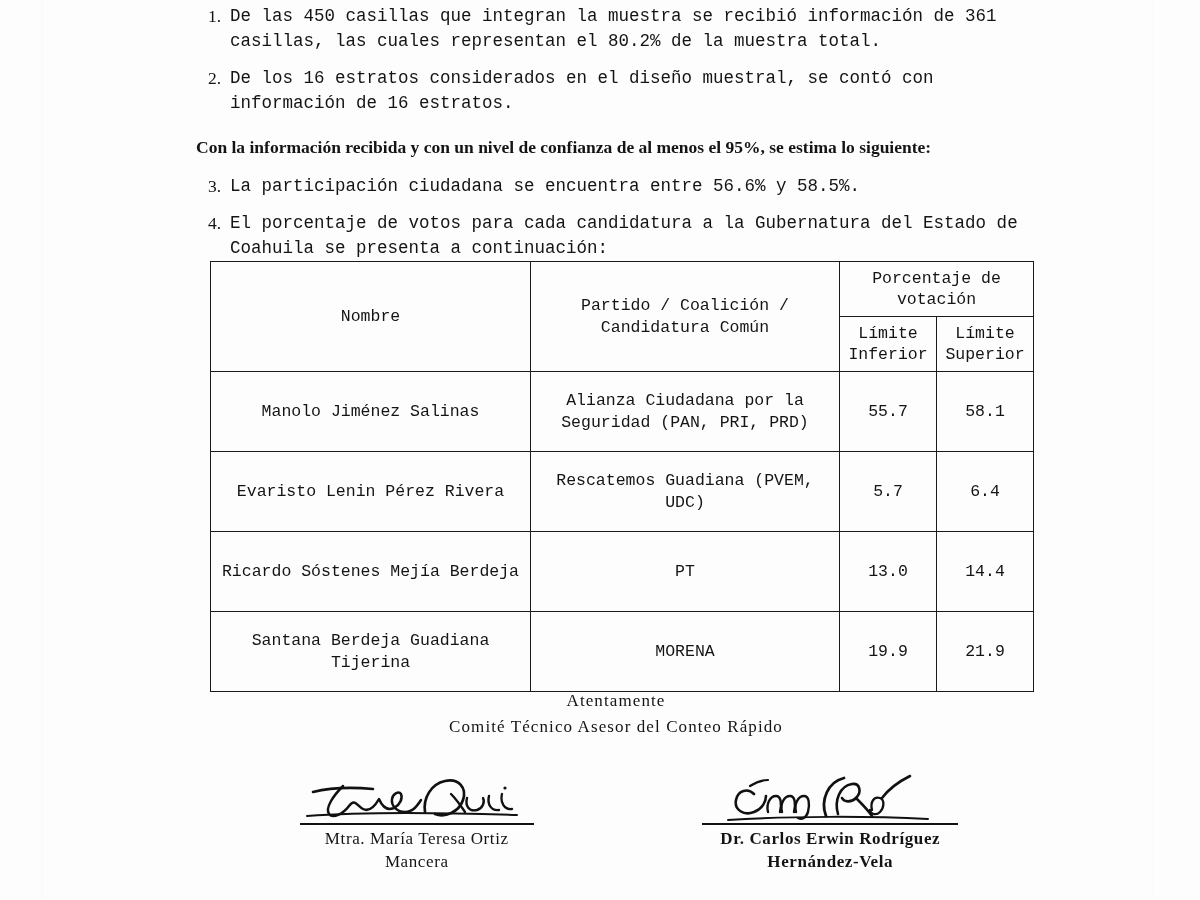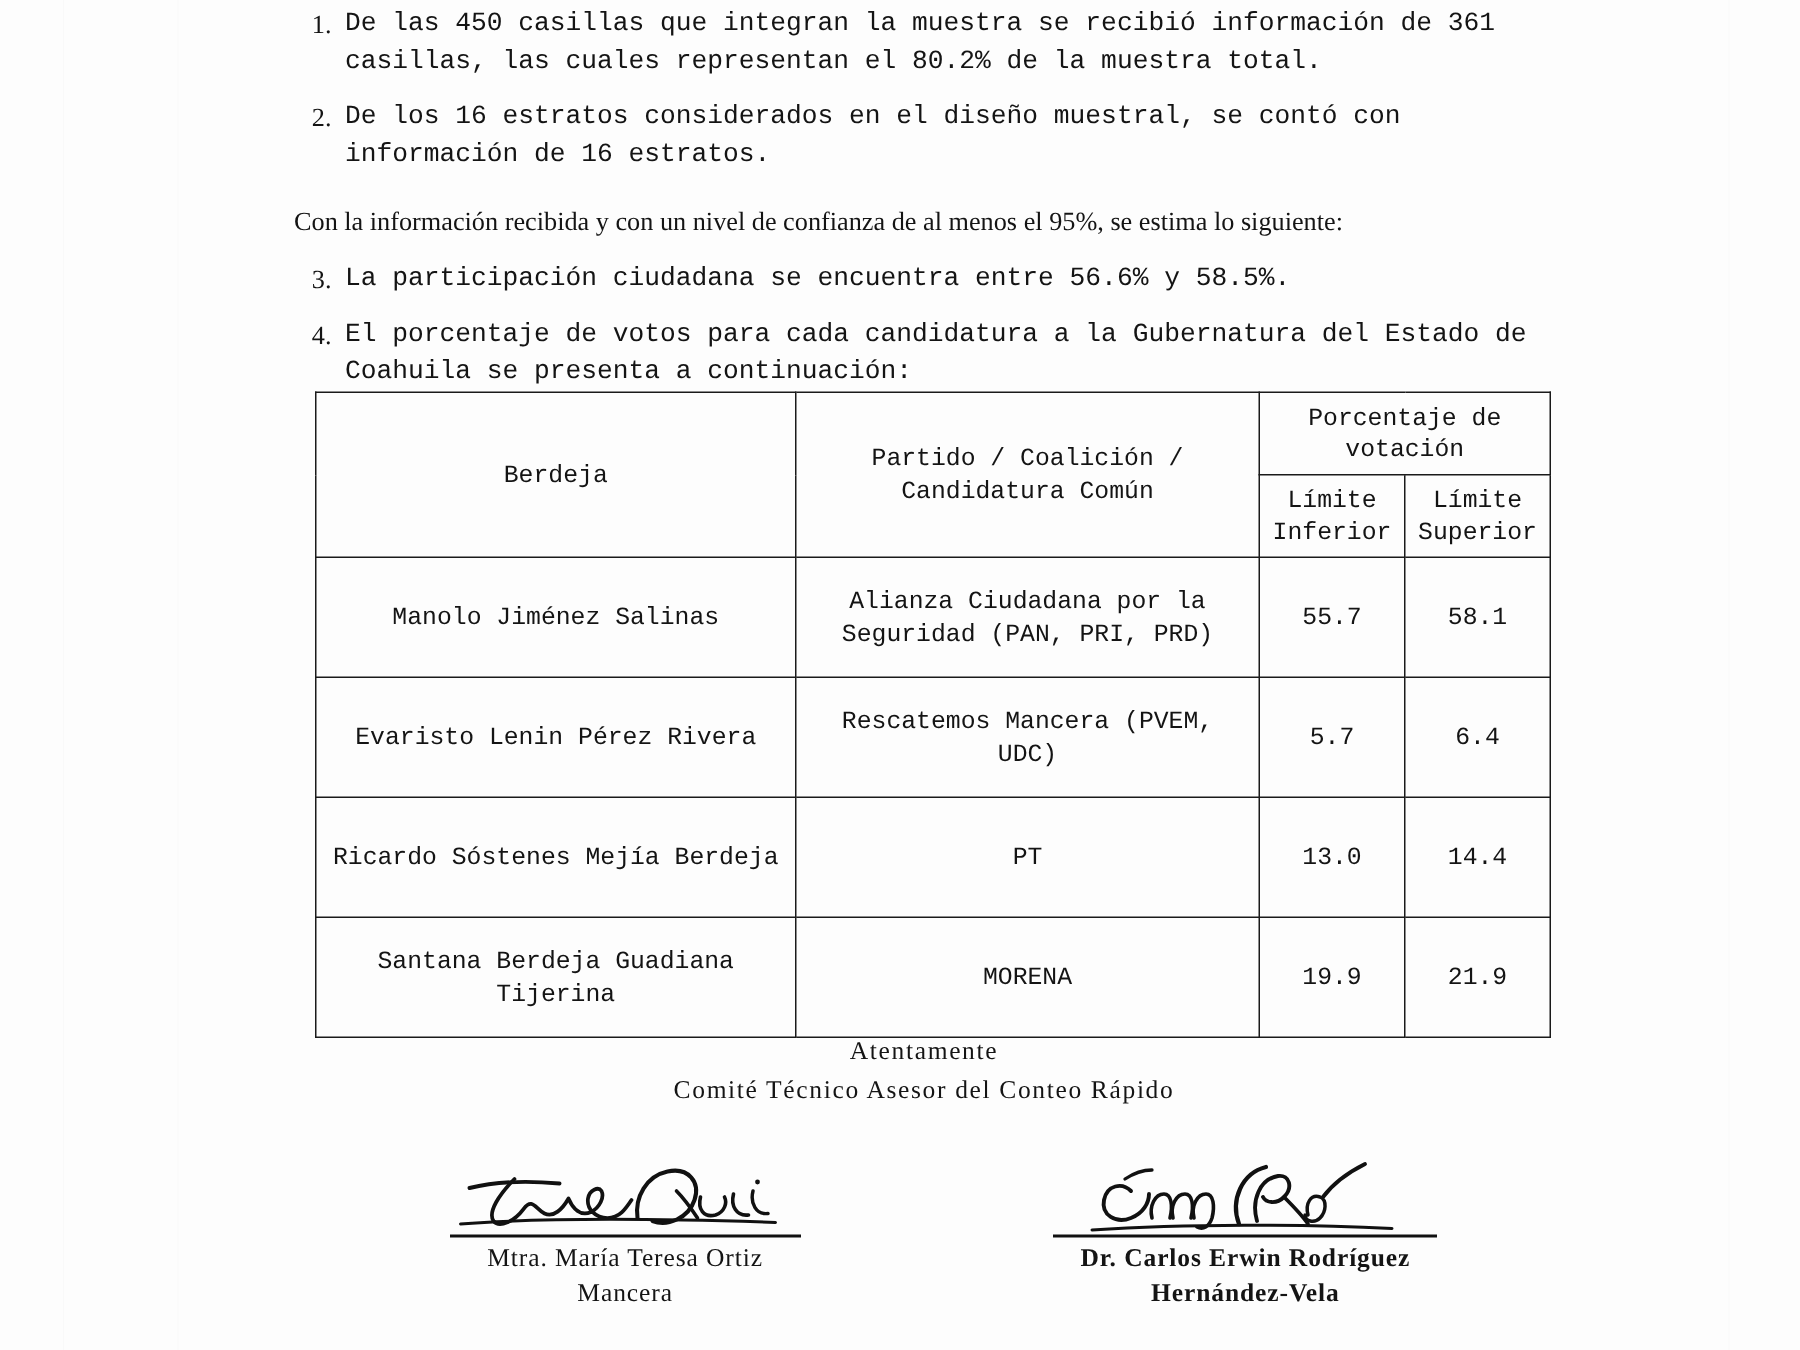--- a/index.html
+++ b/index.html
@@ -58,20 +58,21 @@
   .num-item .txt {
     flex: 1;
     text-align: left;
     font-family: Liberation Mono, monospace;
   }
   .lead-para {
     font-size: 17.5px;
     line-height: 1.42;
     margin: 20px 0 14px 0;
     padding-left: 0;
+    font-weight: bold;
   }
 
   
   .vote-table {
     position: absolute;
     left: 210px;
     top: 261px;
     width: 823px;
     border-collapse: collapse;
     table-layout: fixed;
@@ -177,39 +178,39 @@
 
   <table class="vote-table">
     <colgroup>
       <col class="col-name">
         <col class="col-party">
         <col class="col-low">
         <col class="col-high">
     </colgroup>
     <thead>
       <tr>
-        <th class="hdr-tall" rowspan="2">Berdeja</th>
+        <th class="hdr-tall" rowspan="2">Nombre</th>
         <th class="hdr-tall" rowspan="2">Partido / Coalición / Candidatura Común</th>
         <th class="hdr-pct" colspan="2">Porcentaje de votación</th>
       </tr>
       <tr>
         <th class="hdr-lim">Límite Inferior</th>
         <th class="hdr-lim">Límite Superior</th>
       </tr>
     </thead>
     <tbody>
       <tr>
         <td>Manolo Jiménez Salinas</td>
         <td>Alianza Ciudadana por la Seguridad (PAN, PRI, PRD)</td>
         <td>55.7</td>
         <td>58.1</td>
       </tr>
       <tr>
         <td>Evaristo Lenin Pérez Rivera</td>
-        <td>Rescatemos Mancera (PVEM, UDC)</td>
+        <td>Rescatemos Guadiana (PVEM, UDC)</td>
         <td>5.7</td>
         <td>6.4</td>
       </tr>
       <tr>
         <td>Ricardo Sóstenes Mejía Berdeja</td>
         <td>PT</td>
         <td>13.0</td>
         <td>14.4</td>
       </tr>
       <tr>

